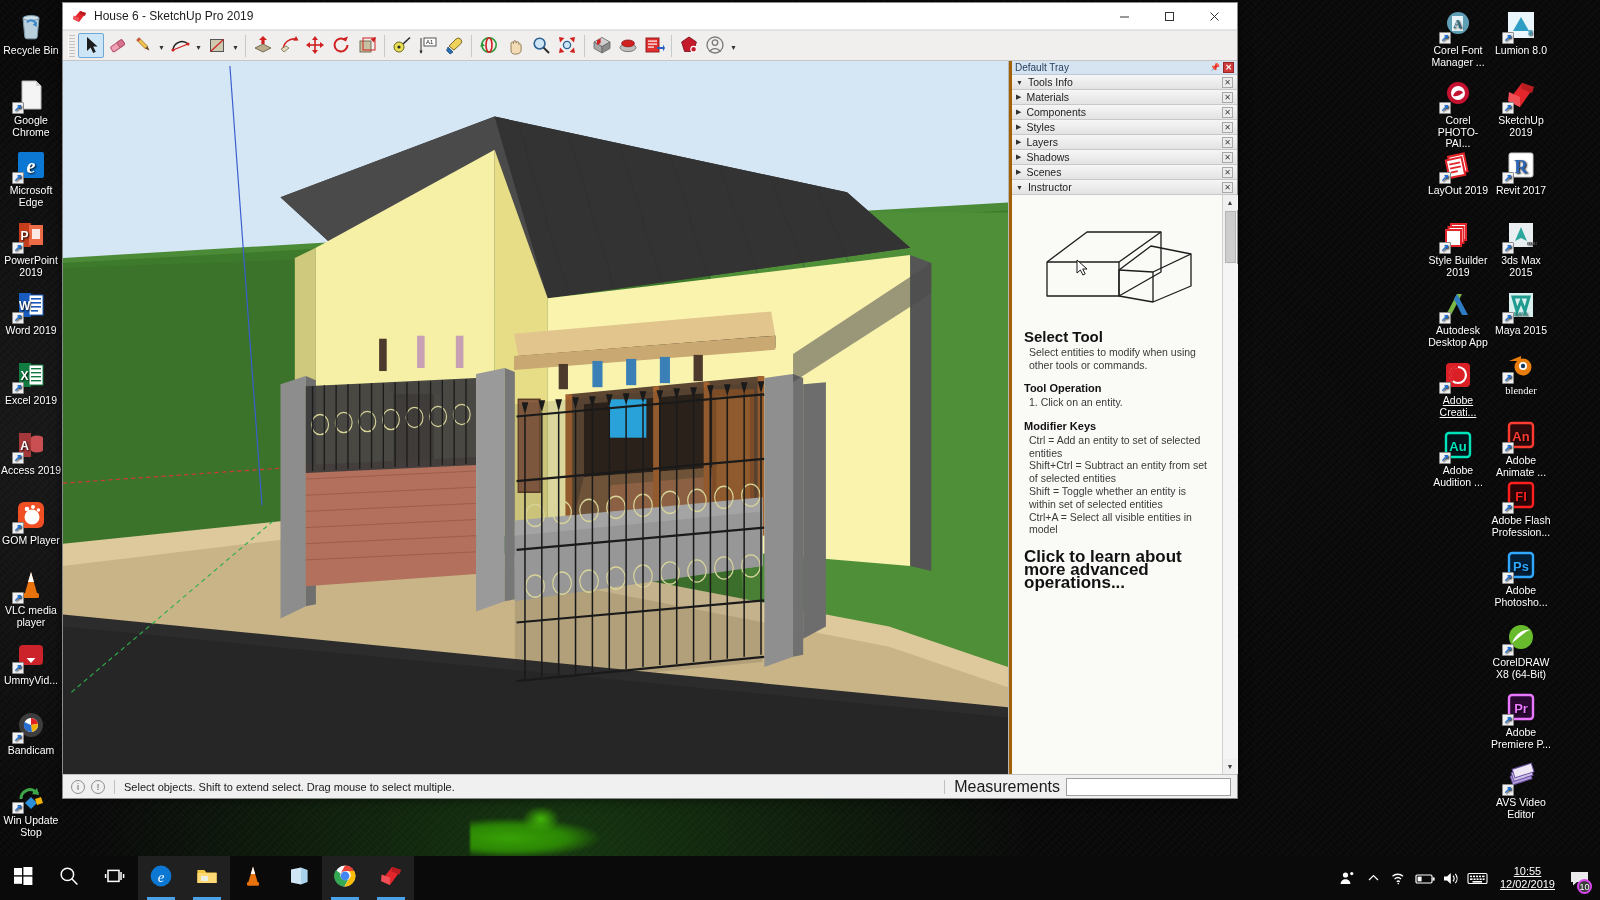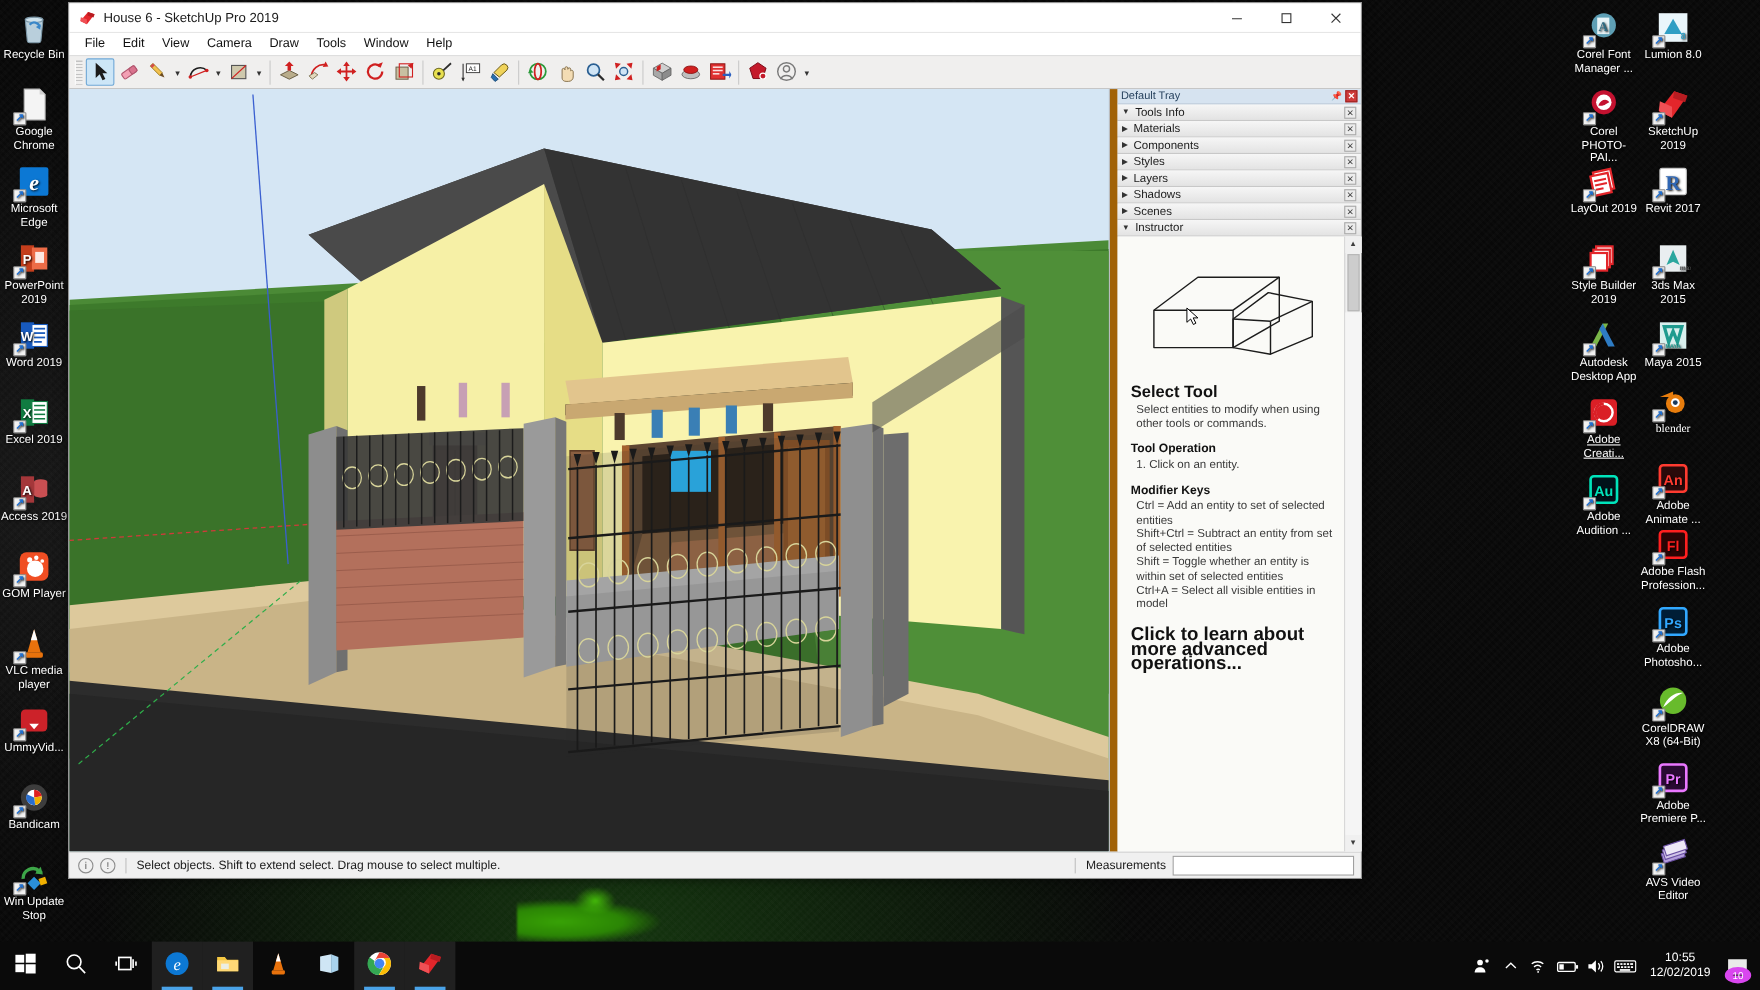--- a/index.html
+++ b/index.html
@@ -103,21 +103,21 @@
   
   #workarea{flex:1;display:flex;min-height:0;position:relative;}
   #viewport{
     flex:1;position:relative;overflow:hidden;background:#cfe3f5;
     border-right:1px solid #b7b7b7;
   }
 
   
   #tray{
     width:228px;background:#f0f0f0;display:flex;flex-direction:column;
-    border-left:7px solid #a16207;
+    border-left:3px solid #a16207;
   }
   .tray-title{
     height:14px;background:#d6e3f0;border-bottom:1px solid #b9c7d6;
     display:flex;align-items:center;padding:0 3px;font-size:10px;color:#27425e;
   }
   .tray-title .sp{flex:1;}
   .tray-title .pin,.tray-title .x{
     width:11px;height:11px;display:flex;align-items:center;justify-content:center;
     font-size:8px;color:#27425e;margin-left:2px;
   }
@@ -169,21 +169,21 @@
     height:24px;background:#f0f0f0;border-top:1px solid #c3c3c3;
     display:flex;align-items:center;font-size:11px;color:#1a1a1a;
   }
   .sb-ico{
     width:14px;height:14px;border:1px solid #8d8d8d;border-radius:50%;
     margin-left:8px;display:flex;align-items:center;justify-content:center;
     font-size:9px;color:#555;
   }
   .sb-div{width:1px;height:14px;background:#c0c0c0;margin:0 9px;}
   #measure-wrap{margin-left:auto;display:flex;align-items:center;padding-right:6px;}
-  #measure-label{font-size:11px;color:#1a1a1a;margin-right:6px;}
+  #measure-label{font-size:16px;color:#1a1a1a;margin-right:6px;}
   #measure-input{
     width:165px;height:18px;background:#fff;border:1px solid #a0a0a0;
     font-size:11px;padding:0 4px;font-family:"Liberation Sans",sans-serif;
   }
 
   
   #taskbar{
     position:absolute;left:0;bottom:0;width:1600px;height:44px;
     background:#0a0a0a;display:flex;align-items:center;
   }
@@ -195,27 +195,27 @@
   .tb-item.running:after{
     content:"";position:absolute;bottom:0;left:9px;right:9px;height:3px;background:#4aa3e8;
   }
   #tray-area{margin-left:auto;display:flex;align-items:center;height:44px;padding-right:6px;}
   .tray-ico{
     width:26px;height:44px;display:flex;align-items:center;justify-content:center;
     color:#fff;font-size:12px;
   }
   #clock{
     color:#fff;font-size:11px;line-height:13px;text-align:center;
-    padding:0 9px;display:flex;flex-direction:column;justify-content:center;height:44px;
+    padding:0 9px;display:flex;flex-direction:column;justify-content:center;height:44px;text-decoration:underline;
   }
   #notif{width:30px;height:44px;display:flex;align-items:center;justify-content:center;position:relative;}
   #notif .badge{
     position:absolute;right:2px;bottom:6px;min-width:15px;height:15px;border-radius:50%;
     background:#3b3b3b;color:#fff;font-size:9px;display:flex;align-items:center;justify-content:center;
-    border:7px solid #d946ef;
+    border:2px solid #d946ef;
   }
 </style>
 </head>
 <body>
 
 <div id="desktop">
   <div class="splat"></div>
 
   <div id="left-icons">
       <div class="icon-cell" style="left: 0px; top: 8px;">
@@ -610,30 +610,20 @@
         </div>
         <div class="close">
           <svg width="11" height="11">
               <line x1="1.5" y1="1.5" x2="9.5" y2="9.5" stroke="#333" stroke-width="1"></line>
               <line x1="9.5" y1="1.5" x2="1.5" y2="9.5" stroke="#333" stroke-width="1"></line>
             </svg>
         </div>
       </div>
     </div>
 
-    <div id="menubar">
-        <span>File</span>
-        <span>Edit</span>
-        <span>View</span>
-        <span>Camera</span>
-        <span>Draw</span>
-        <span>Tools</span>
-        <span>Window</span>
-        <span>Help</span>
-      </div>
 
     <div id="toolbar">
         <div class="grip"></div>
         <div class="tb-btn active">
           <svg width="21" height="21" viewBox="0 0 21 21">
             <polygon points="6,2 6,16 9.6,12.6 12.2,18 14.8,16.8 12.2,11.6 16.6,11.6" fill="#1c1c1c"></polygon>
           </svg>
         </div>
         <div class="tb-btn">
           <svg width="21" height="21" viewBox="0 0 21 21">

